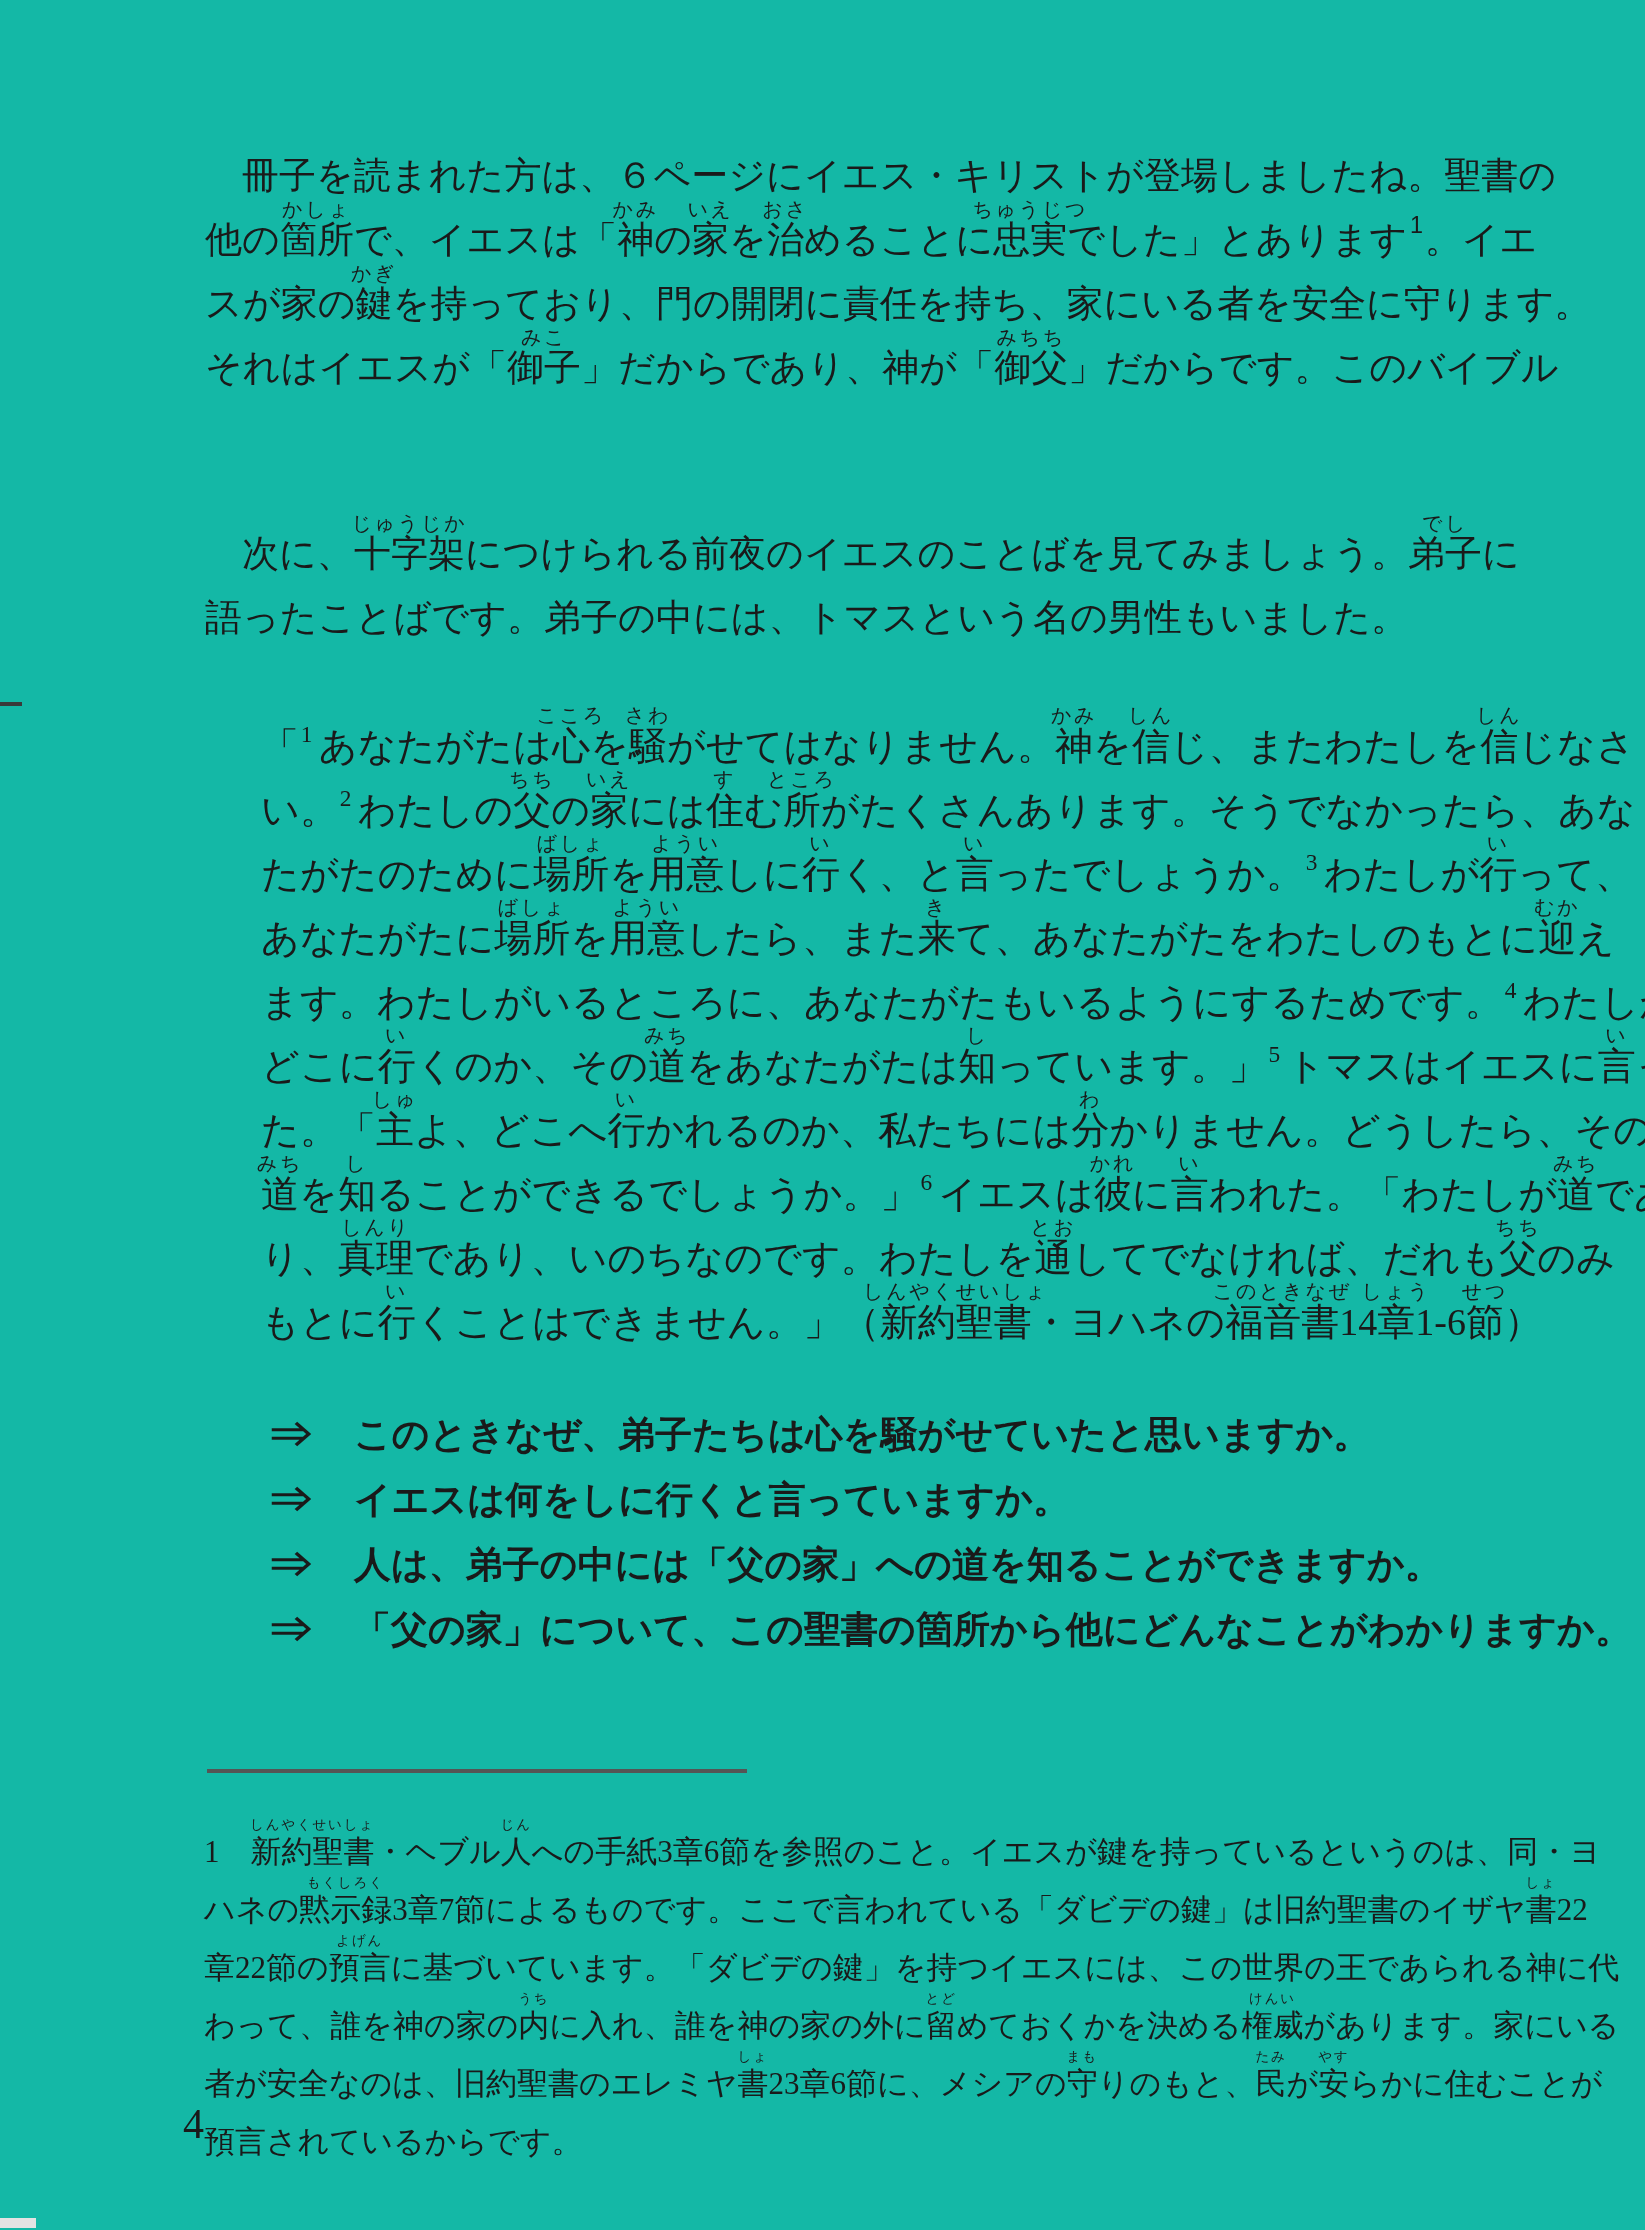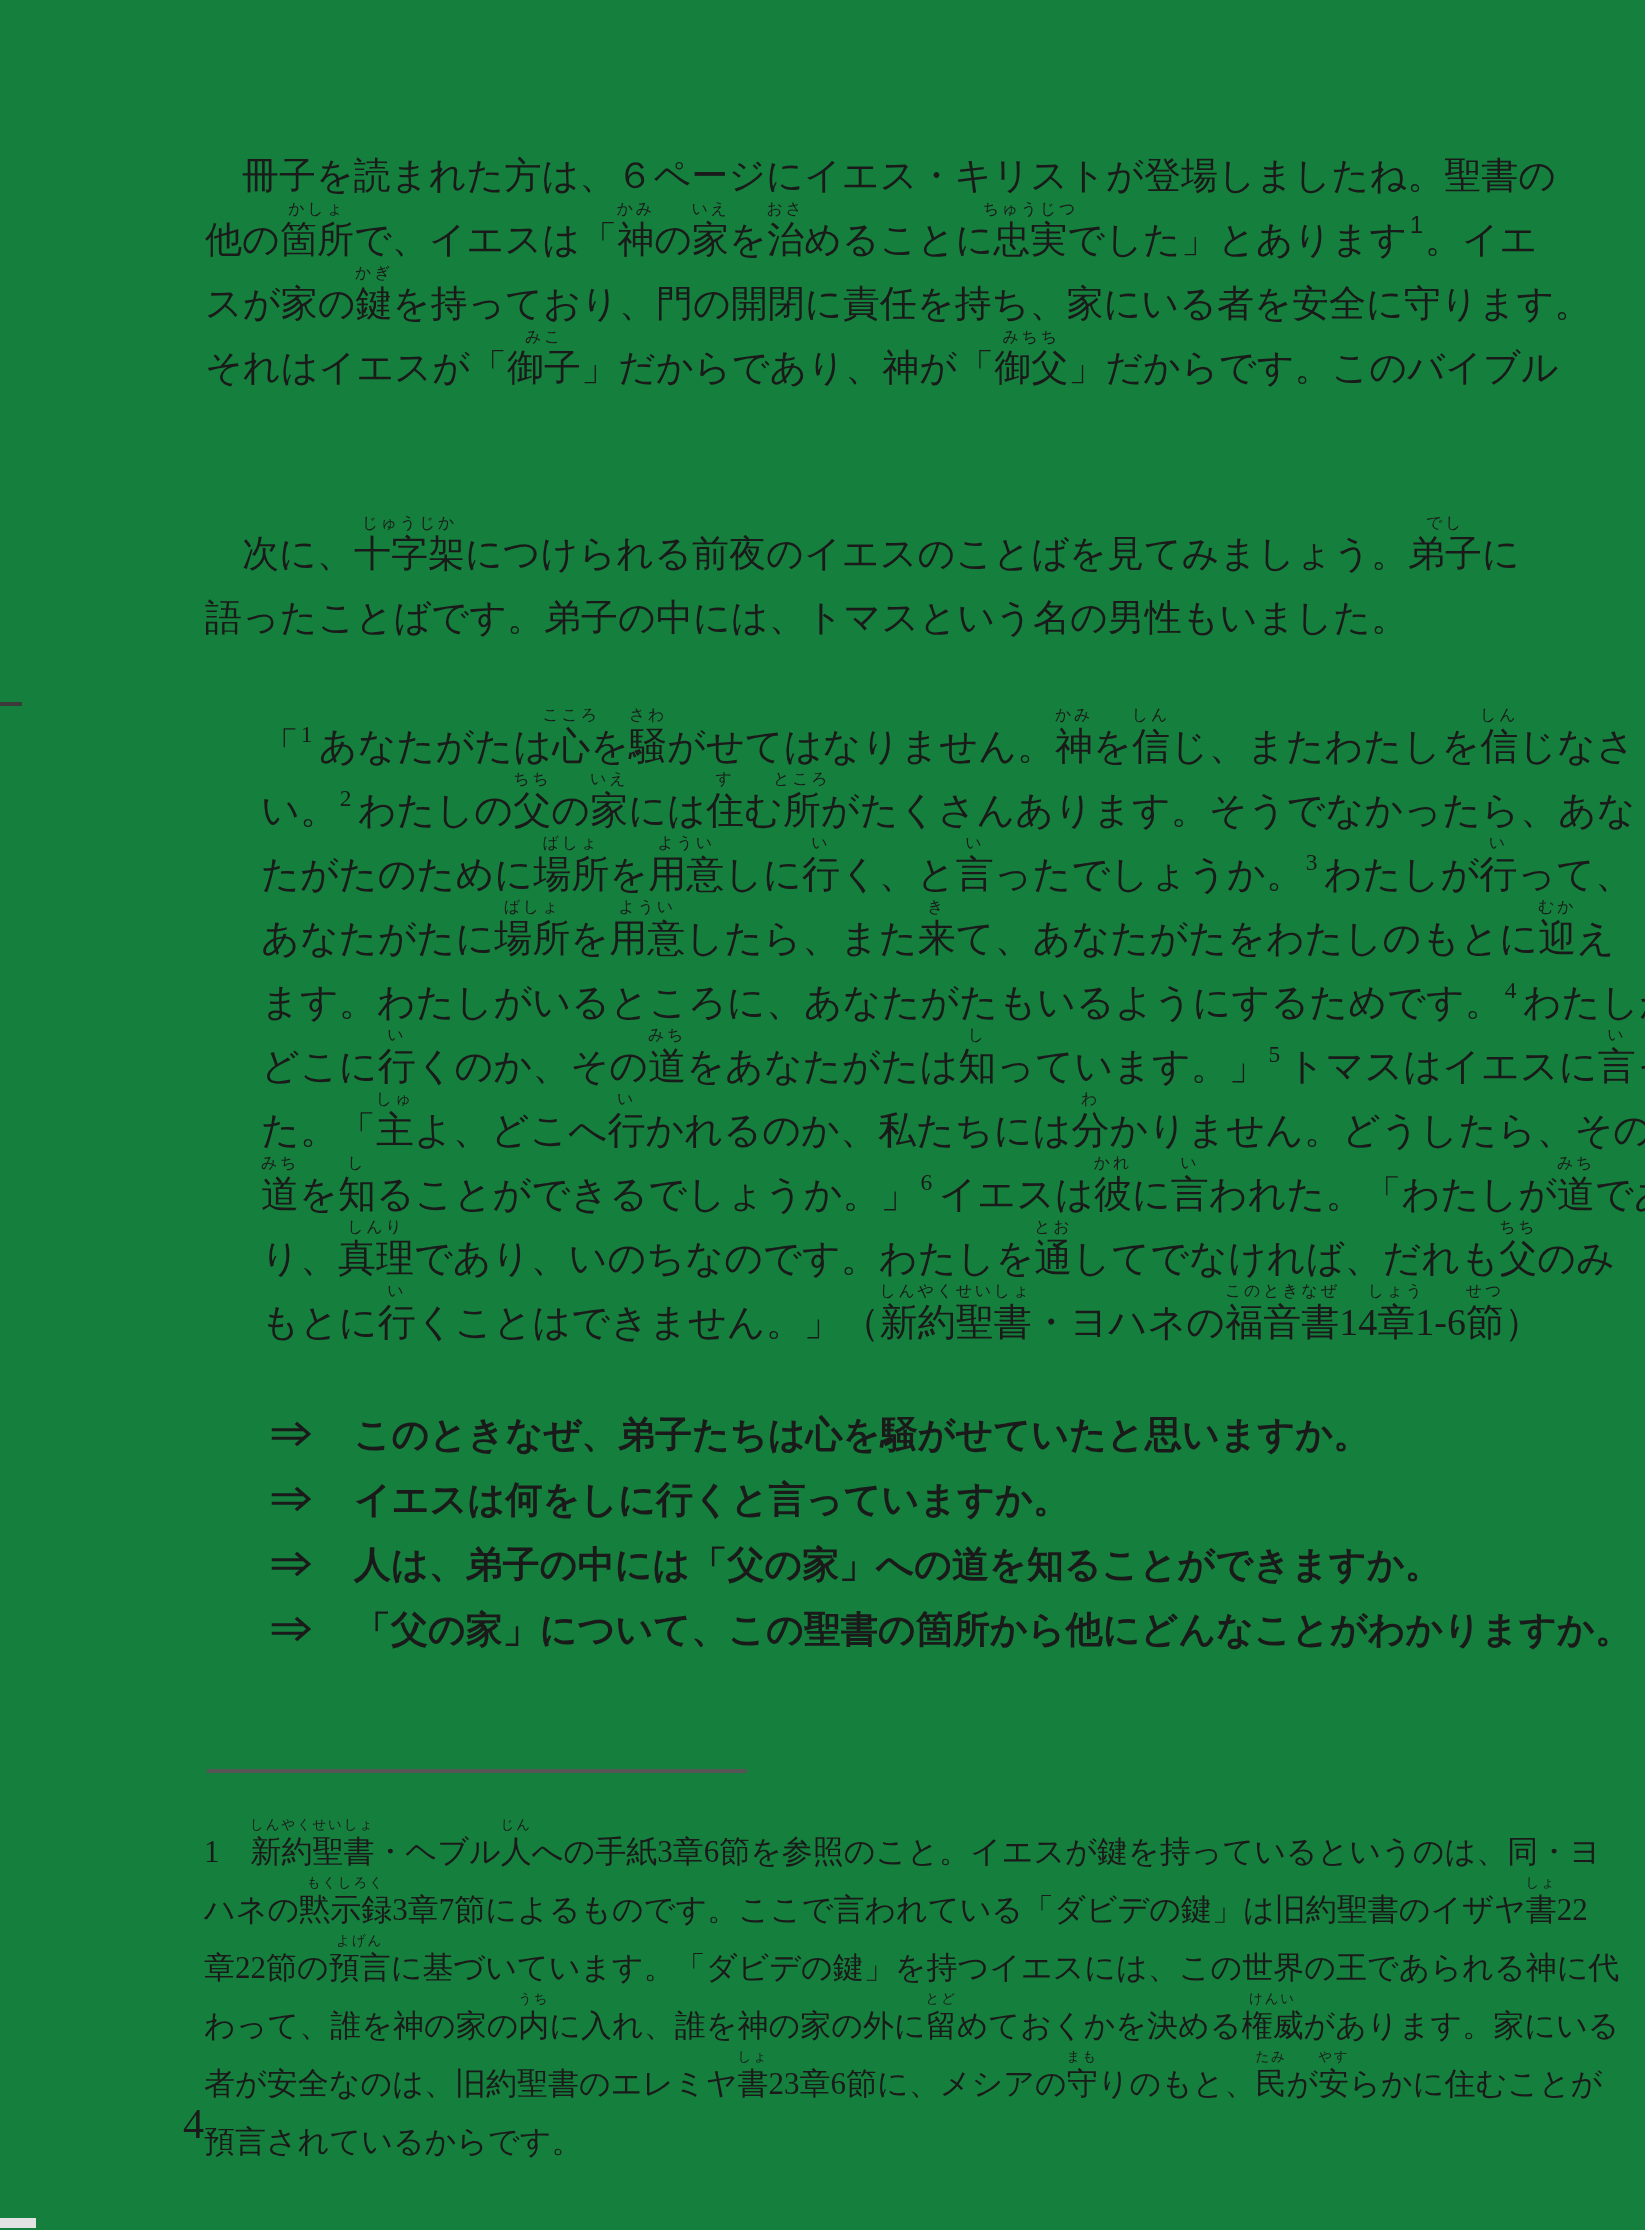--- a/index.html
+++ b/index.html
@@ -1,20 +1,20 @@
 <!DOCTYPE html>
 <html lang="ja" style="font-size:14.4px"><head>
 <meta charset="utf-8">
 <title>Page</title>
 <style>
   html,body{margin:0;padding:0;background:#f2f2f2;}
   .page{
     position:relative;
     width:1645px;height:2230px;
-    background:#15803d;
+    background:#14b8a6;
     color:var(--text,#1a1a1a);
     overflow:hidden;
   }
   
   .block{position:absolute;}
   .line{
     white-space:nowrap;
     text-align:left;
   }
   .line.fill{
@@ -27,21 +27,21 @@
   .gothic .line{font-size:37px;line-height:64px;height:64px;}
   
   .serif{font-family:"Liberation Serif",serif;}
   .quote .line{font-size:38px;line-height:64px;height:64px;}
   .footnote .line{font-size:31px;line-height:58px;height:58px;}
   
   .rb{display:inline-block;position:relative;line-height:inherit;}
   .rt{
     display:block;position:absolute;
     top:-7.2px;left:50%;transform:translateX(-50%);
-    font-size:16px;line-height:16px;letter-spacing:2.7px;
+    font-size:20px;line-height:16px;letter-spacing:2.7px;
     white-space:nowrap;
   }
   .footnote .rt{font-size:13.5px;line-height:13.5px;top:-5.4px;letter-spacing:1.8px;}
   
   .sup{
     font-size:23.4px;line-height:1;
     vertical-align:17px;
     margin:0 6.3px 0 1.8px;
   }
   .footnote-ref-context .sup{vertical-align:19px;margin:0 1.8px 0 2.7px;}

